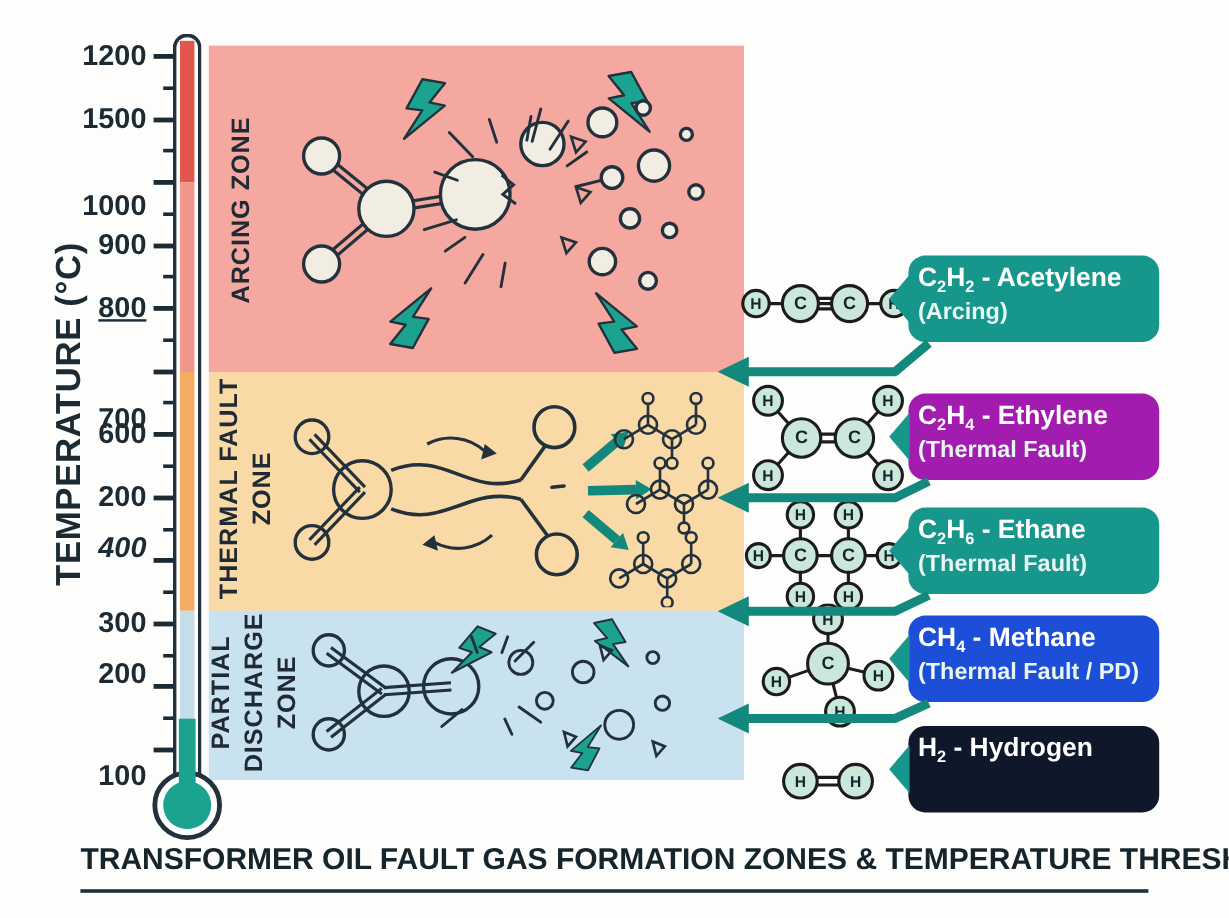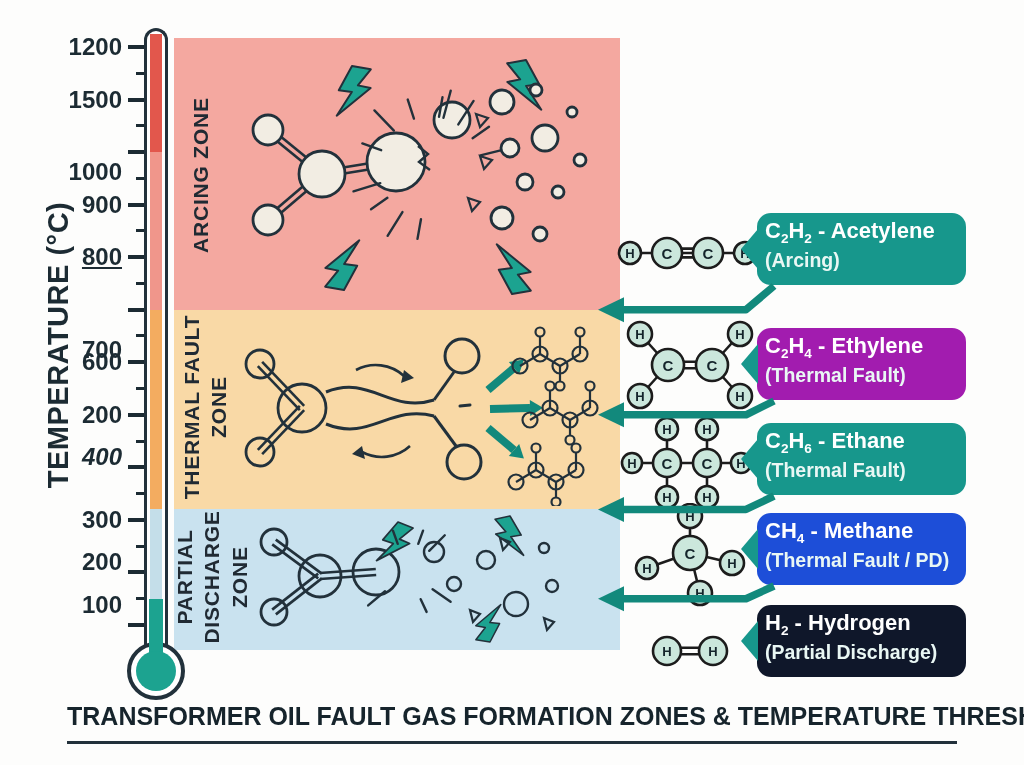--- a/index.html
+++ b/index.html
@@ -95,21 +95,21 @@
       <div class="tick-minor" style="top: 439.575px;"></div>
       <div class="tick-label" style="top: 445px; font-style: italic;">400</div>
       <div class="tick-major" style="top: 465.35px;"></div>
       <div class="tick-minor" style="top: 492.125px;"></div>
       <div class="tick-label" style="top: 507.9px;">300</div>
       <div class="tick-major" style="top: 517.9px;"></div>
       <div class="tick-minor" style="top: 544.675px;"></div>
       <div class="tick-label" style="top: 550px;">200</div>
       <div class="tick-major" style="top: 570.45px;"></div>
       <div class="tick-minor" style="top: 597.225px;"></div>
-      <div class="tick-label" style="top: 593px;">100</div>
+      <div class="tick-label" style="top: 635px;">100</div>
       <div class="tick-major" style="top: 623px;"></div>
     </div>
 
   <div id="zones-layer">
       <div class="zone" style="top: 38px; height: 271.7px; background: rgb(244, 168, 160);"></div>
       <div class="zone-label" style="left: 201px; top: 175px;">ARCING ZONE</div>
       <div class="zone" style="top: 309.7px; height: 199.69px; background: rgb(249, 217, 166);"></div>
       <div class="zone-label" style="left: 205px; top: 407px;">THERMAL FAULT
 ZONE</div>
       <div class="zone" style="top: 509.39px; height: 140.61px; background: rgb(201, 226, 239);"></div>
@@ -365,21 +365,20 @@
       <svg class="molecule-svg" width="150" height="110" viewBox="0 0 150 110" style="top: 596px;">
         <line x1="52" y1="51.8" x2="98" y2="51.8" stroke="#1c1c1c" stroke-width="2.6"></line>
         <line x1="52" y1="58.2" x2="98" y2="58.2" stroke="#1c1c1c" stroke-width="2.6"></line>
         <circle cx="52" cy="55" r="14" fill="#cbe7dc" stroke="#1c1c1c" stroke-width="2.6"></circle>
       <text x="52" y="55" text-anchor="middle" dominant-baseline="central" font-family="Liberation Sans, sans-serif" font-size="13" font-weight="bold" fill="#14242b">H</text>
         <circle cx="98" cy="55" r="14" fill="#cbe7dc" stroke="#1c1c1c" stroke-width="2.6"></circle>
       <text x="98" y="55" text-anchor="middle" dominant-baseline="central" font-family="Liberation Sans, sans-serif" font-size="13" font-weight="bold" fill="#14242b">H</text>
       </svg>
       <div class="callout" style="top: 605px; background: #0f172a; --callout-bg: #17978c;">
         <div class="callout-line1">H<sub>2</sub> - Hydrogen</div>
-        <div class="callout-line2">(Partial Discharge)</div>
       </div>
     </div>
 
   <svg id="arrows-overlay" class="abs" style="left:0;top:0;z-index:6;pointer-events:none" width="1024" height="765" viewBox="0 0 1024 765">
       <g>
         <path d="M622,309.70000000000005 L746,309.70000000000005 L774,286" fill="none" stroke="#12897c" stroke-width="7.5" stroke-linejoin="round"></path>
        <polygon points="598,309.70000000000005 624,297.20000000000005 624,322.20000000000005" fill="#12897c"></polygon>
       </g>
       <g>
         <path d="M622,414.8 L746,414.8 L774,401" fill="none" stroke="#12897c" stroke-width="7.5" stroke-linejoin="round"></path>

